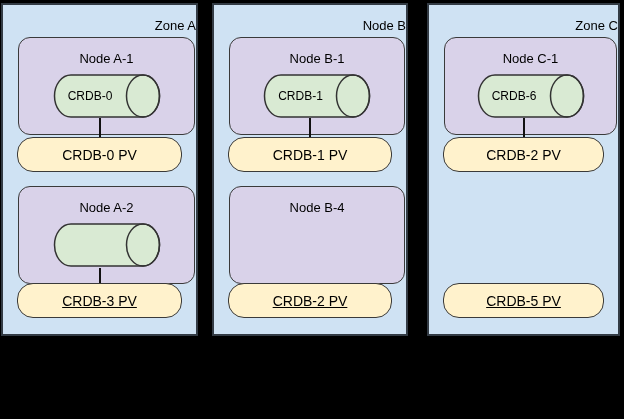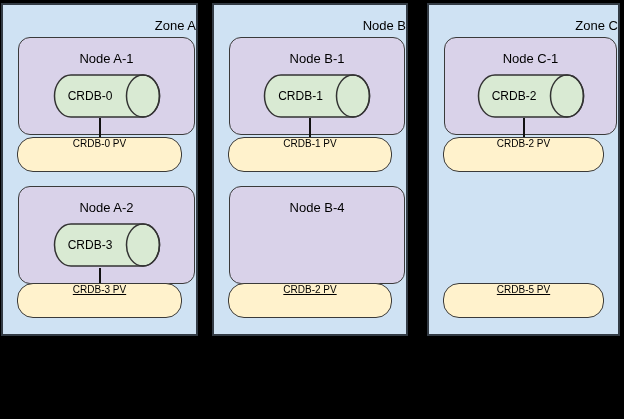--- a/index.html
+++ b/index.html
@@ -69,22 +69,22 @@
   }
   .connector.c1 { top:113px; height:19px; }
   .connector.c2 { top:263px; height:15px; }
 
   .pv {
     position:absolute; left:14px; right:14px; height:35px;
     background: var(--pv-fill, #fff2cc);
     border:1.5px solid var(--pv-border, #3a3a3a);
     border-radius:16px;
     box-sizing:border-box;
-    display:flex; justify-content:center;
-    font-size:10px;
+    display:flex; align-items:center; justify-content:center;
+    font-size:14px;
   }
   .pv.row1 { top:132px; }
   .pv.row2 { top:278px;text-decoration:underline; }
 </style>
 </head>
 <body>
 
 <div class="canvas">
 
   <div class="zone" id="zone-a">
@@ -105,21 +105,20 @@
       <span>CRDB-0 PV</span>
     </div>
 
     <div class="node row2">
       <div class="node-label">Node A-2</div>
       <div class="pod">
         <svg width="105" height="42" viewBox="0 0 105 42">
           <path class="cyl-body" d="M16.5 0 H88.5 A16.5 21 0 0 1 88.5 42 H16.5 A16.5 21 0 0 1 16.5 0 Z"></path>
           <ellipse class="cyl-cap" cx="88.5" cy="21" rx="16.5" ry="21"></ellipse>
         </svg>
-        <div class="pod-label">CRDB-3</div>
       </div>
     </div>
     <div class="connector c2"></div>
     <div class="pv row2">
       <span>CRDB-3 PV</span>
     </div>
   </div>
 
   <div class="zone" id="zone-b">
     <div class="zone-label">Node B</div>
@@ -150,21 +149,21 @@
   <div class="zone" id="zone-c">
     <div class="zone-label">Zone C</div>
 
     <div class="node row1">
       <div class="node-label">Node C-1</div>
       <div class="pod">
         <svg width="105" height="42" viewBox="0 0 105 42">
           <path class="cyl-body" d="M16.5 0 H88.5 A16.5 21 0 0 1 88.5 42 H16.5 A16.5 21 0 0 1 16.5 0 Z"></path>
           <ellipse class="cyl-cap" cx="88.5" cy="21" rx="16.5" ry="21"></ellipse>
         </svg>
-        <div class="pod-label">CRDB-2</div>
+        <div class="pod-label">CRDB-6</div>
       </div>
     </div>
     <div class="connector c1"></div>
     <div class="pv row1">
       <span>CRDB-2 PV</span>
     </div>
 
     <div class="pv row2">
       <span>CRDB-5 PV</span>
     </div>

